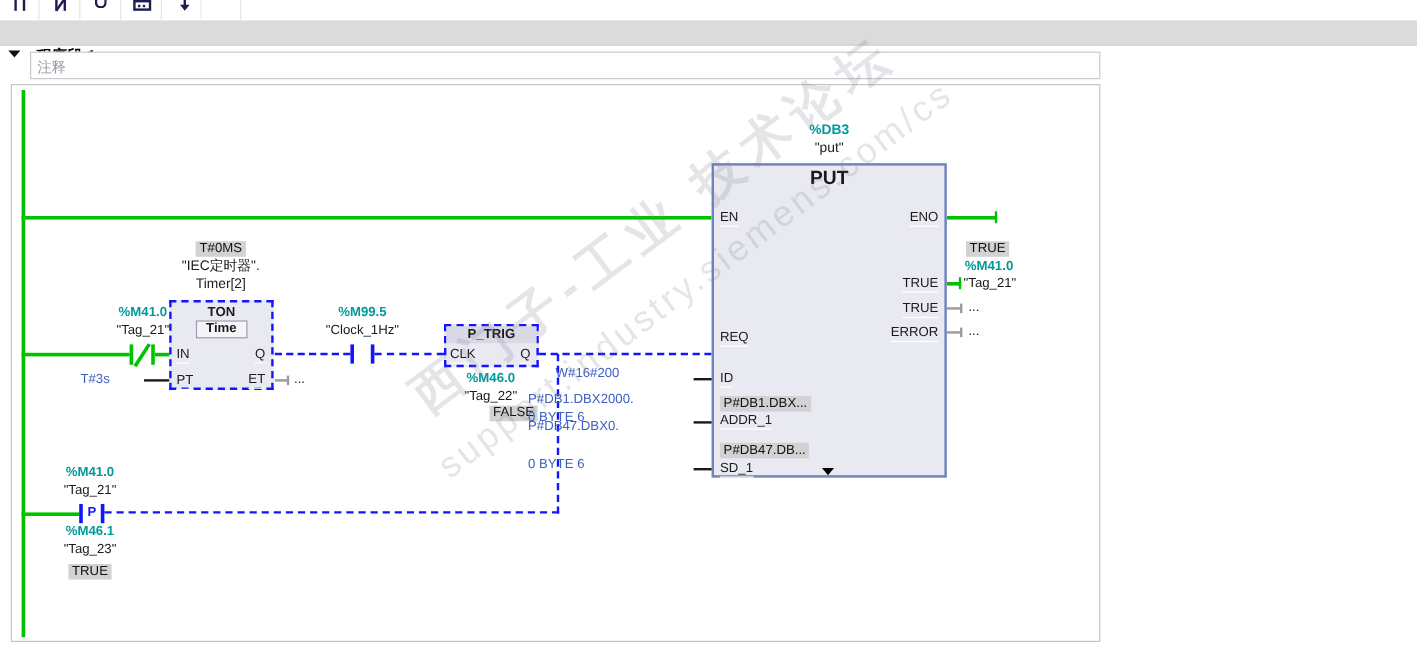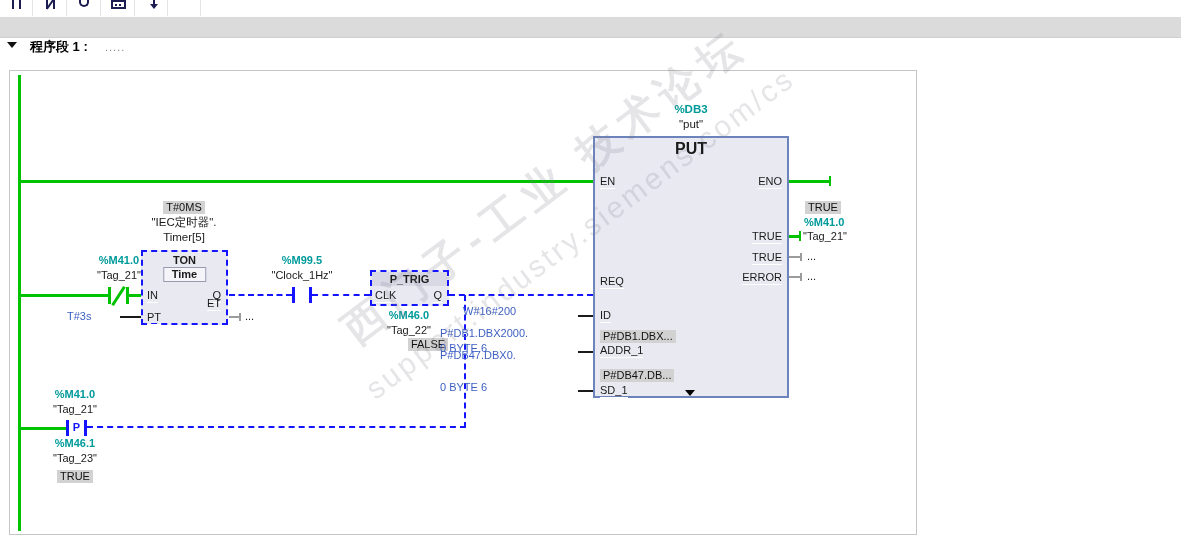--- a/index.html
+++ b/index.html
@@ -99,20 +99,23 @@
     </div>
     <div class="tb-cell" style="left:168px"></div>
   </div>
 
   <div class="net-header">
     <span class="tri-down"></span>
     <span class="net-title">程序段 1 :</span>
     <span class="net-dots">.....</span>
   </div>
 
+  <div class="comment-box">
+    <span class="comment-ph">注释</span>
+  </div>
 
   <div class="canvas"></div>
 
   <div class="vw-g" style="left:18px;top:75px;height:456px"></div>
   <div class="hw-g" style="left:18px;top:180px;width:575px"></div>
   <div class="hw-g" style="left:18px;top:294px;width:90px"></div>
   <div class="hw-g" style="left:129px;top:294px;width:13px"></div>
   <div class="hw-g" style="left:18px;top:427px;width:48px"></div>
   <div class="hw-g" style="left:789px;top:180px;width:41px"></div>
   <div class="tick-g" style="left:829px;top:176px"></div>
@@ -120,29 +123,29 @@
   <div class="tick-g" style="left:799px;top:231px"></div>
 
   <div class="bar-g" style="left:108px;top:287px"></div>
   <div class="bar-g" style="left:126px;top:287px"></div>
   <div class="slash-g" style="left:117px;top:285px"></div>
   <div class="txt ctr addr" style="left:89px;top:254px;width:60px">%M41.0</div>
   <div class="txt ctr tag" style="left:89px;top:269px;width:60px">"Tag_21"</div>
 
   <div class="txt ctr" style="left:134px;top:201px;width:100px"><span class="mon">T#0MS</span></div>
   <div class="txt ctr" style="left:124px;top:216px;width:120px;font-size:11.5px">"IEC定时器".</div>
-  <div class="txt ctr" style="left:124px;top:231px;width:120px;font-size:11.5px">Timer[5]</div>
+  <div class="txt ctr" style="left:124px;top:231px;width:120px;font-size:11.5px">Timer[2]</div>
 
   <div class="block b-dashed" style="left:141px;top:250px;width:87px;height:75px">
     <div class="blk-title">TON</div>
     <div class="type-box">Time</div>
     <div class="pin" style="left:4px;top:37px">IN</div>
     <div class="pin" style="left:4px;top:59px">PT</div>
     <div class="pin" style="right:5px;top:37px">Q</div>
-    <div class="pin" style="right:5px;top:45px">ET</div>
+    <div class="pin" style="right:5px;top:58px">ET</div>
   </div>
   <div class="txt rgt val" style="left:67px;top:310px;width:50px">T#3s</div>
   <div class="hw-k" style="left:120px;top:316px;width:21px"></div>
   <div class="hw-e" style="left:229px;top:316px;width:11px"></div>
   <div class="tick-e" style="left:239px;top:313px"></div>
   <div class="txt" style="left:245px;top:310px">...</div>
 
   <div class="hd-b" style="left:229px;top:294px;width:63px"></div>
   <div class="bar-b" style="left:292px;top:287px"></div>
   <div class="bar-b" style="left:309px;top:287px"></div>

